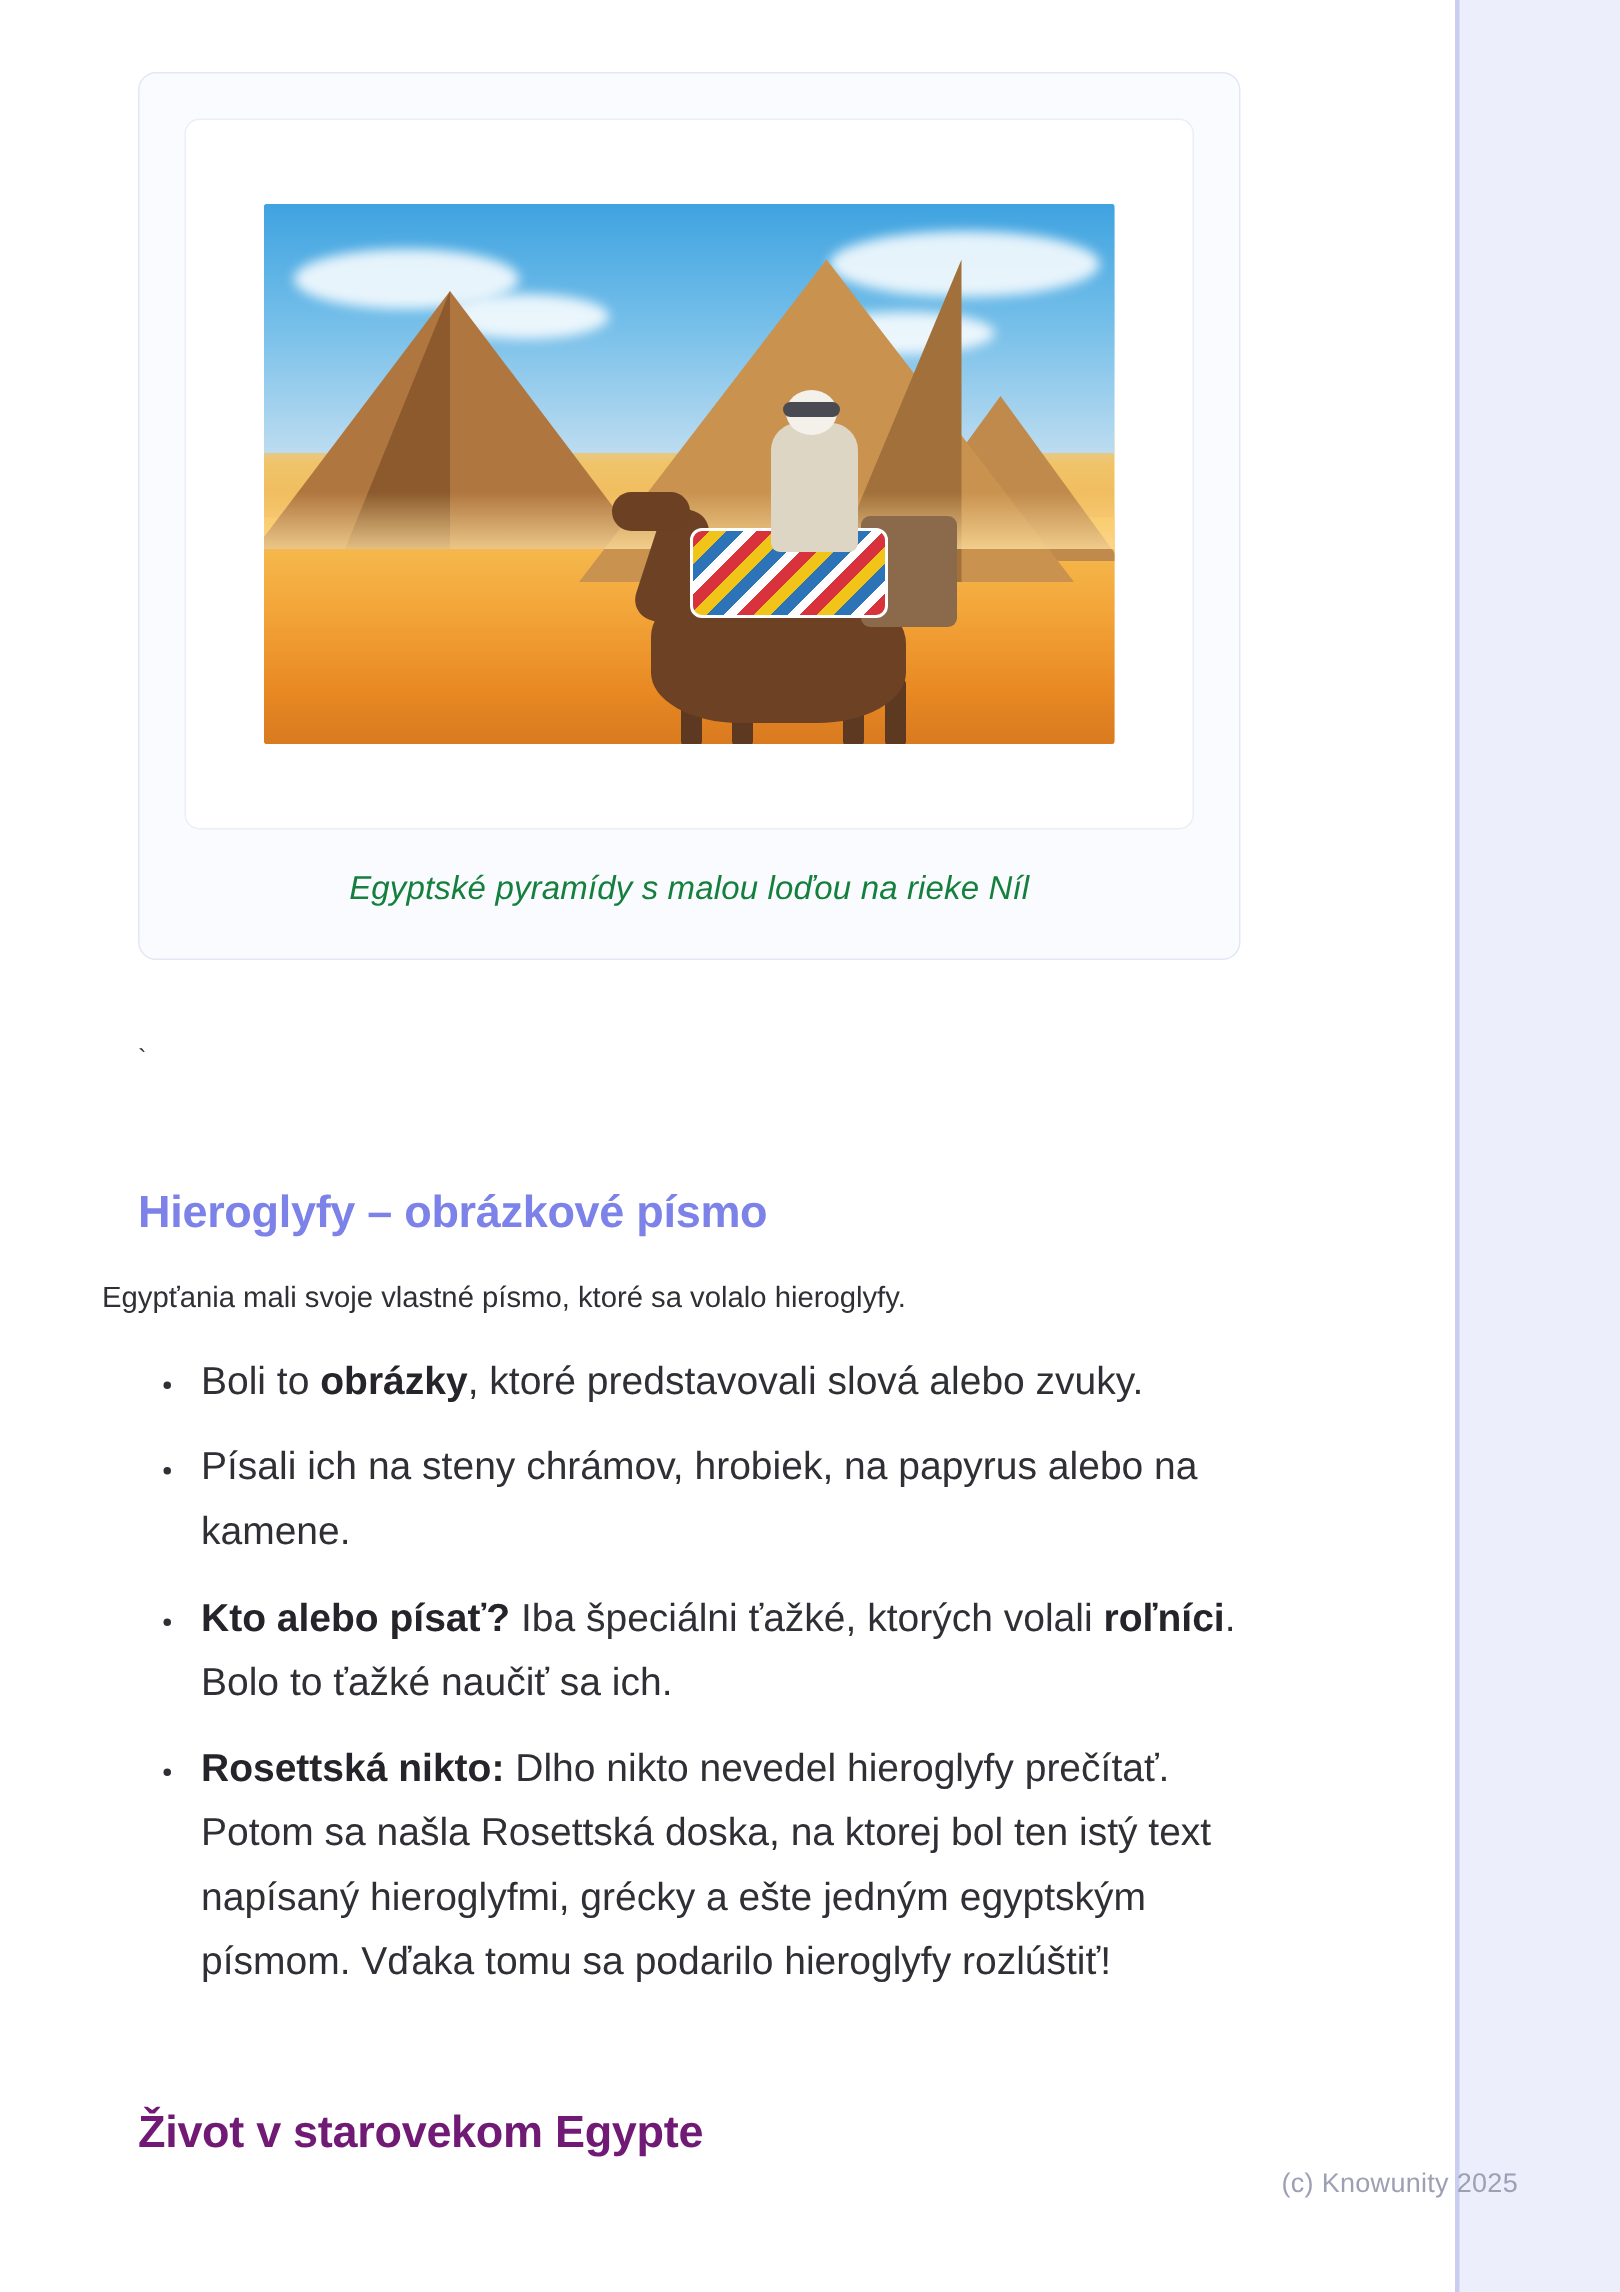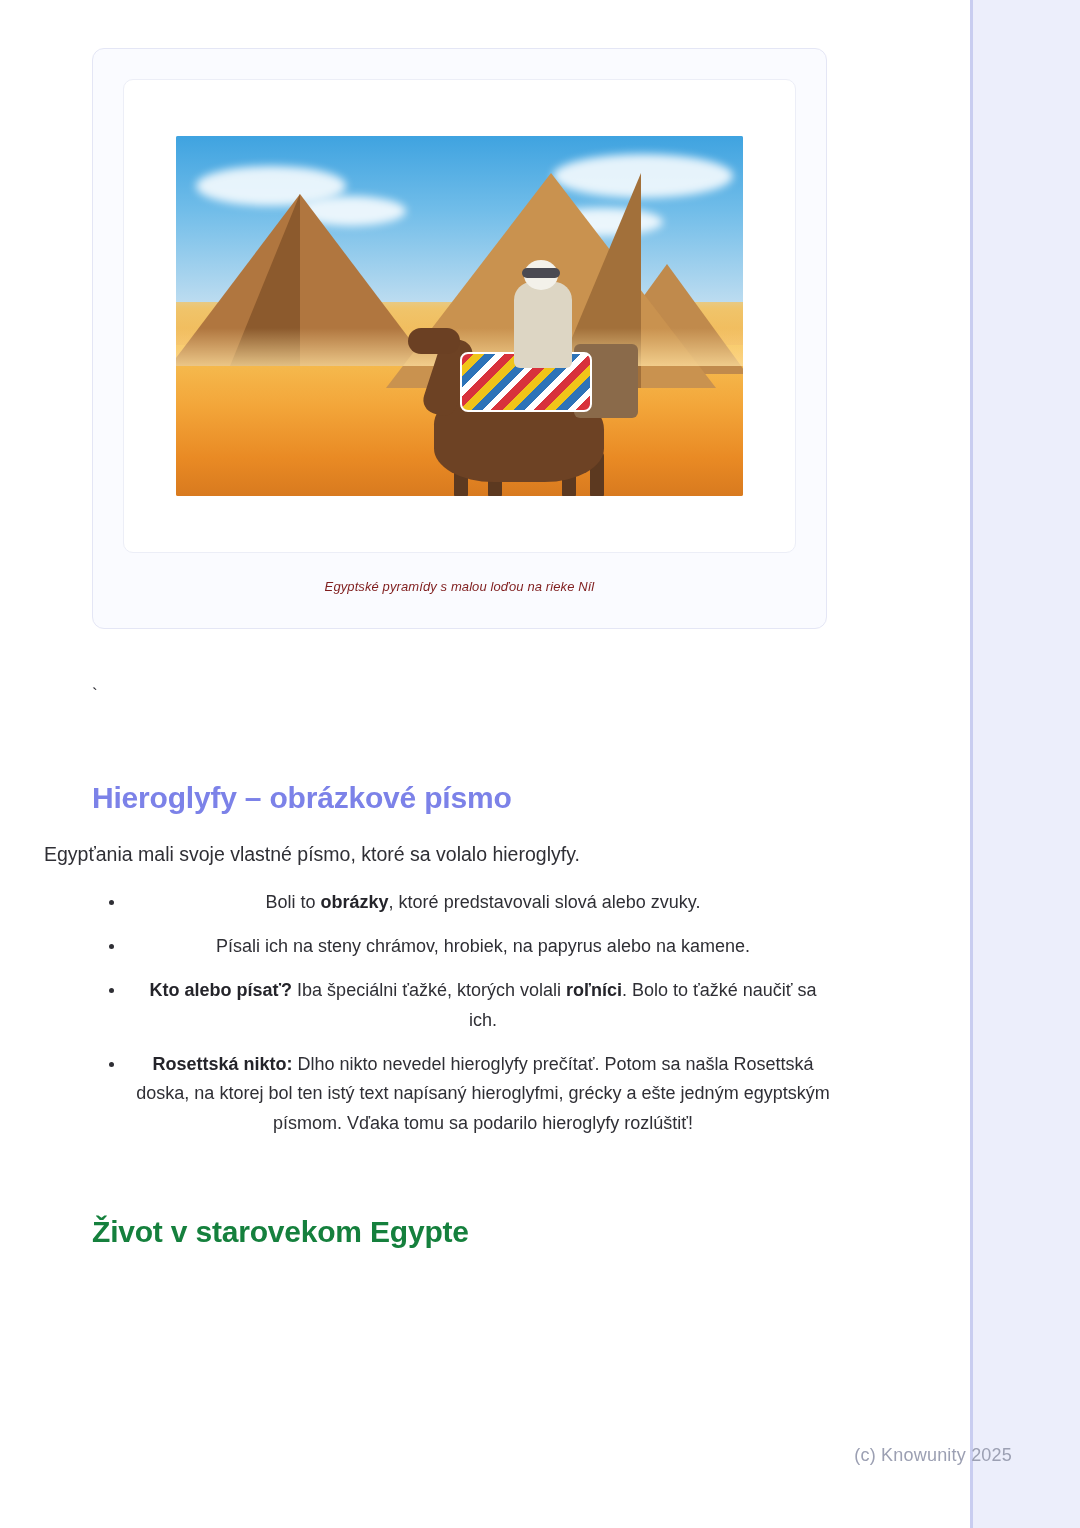--- a/index.html
+++ b/index.html
@@ -188,60 +188,59 @@
   }
   .l1 { left: 278px; }
   .l2 { left: 312px; }
   .l3 { left: 386px; }
   .l4 { left: 414px; }
 
   .caption {
     margin-top: 26px;
     text-align: center;
     font-style: italic;
-    font-size: 13px;
-    color: #7f1d1d;
+    font-size: 22px;
+    color: #15803d;
     letter-spacing: 0.1px;
   }
 
   
   .tick {
     margin: 56px 0 0 92px;
     font-size: 17px;
     color: #2b2b31;
     letter-spacing: 0.5px;
   }
   h2 {
     margin: 74px 0 0 92px;
     font-size: 30px;
     line-height: 1.25;
     color: #7c82e8;
     font-weight: 700;
     letter-spacing: -0.2px;
   }
-  h2.alt { color: #15803d; }
+  h2.alt { color: #701a75; }
   p.body {
-    margin: 22px 0 0 44px;
+    margin: 22px 0 0 68px;
     width: 760px;
     font-size: 19.5px;
     line-height: 1.62;
     color: #2f2f35;
   }
   ul {
     margin: 18px 0 0 92px;
     padding: 0 0 0 34px;
     width: 740px;
   }
   li {
-    font-size: 18px;
+    font-size: 26px;
     line-height: 1.66;
     color: #2f2f35;
     margin-bottom: 14px;
     padding-left: 8px;
-    text-align: center;
   }
   li::marker { font-size: 17px; }
   strong { font-weight: 700; color: #24242a; }
 
   .footer-note {
     position: absolute;
     right: 68px;
     bottom: 62px;
     font-size: 18px;
     color: #9ca0b3;

